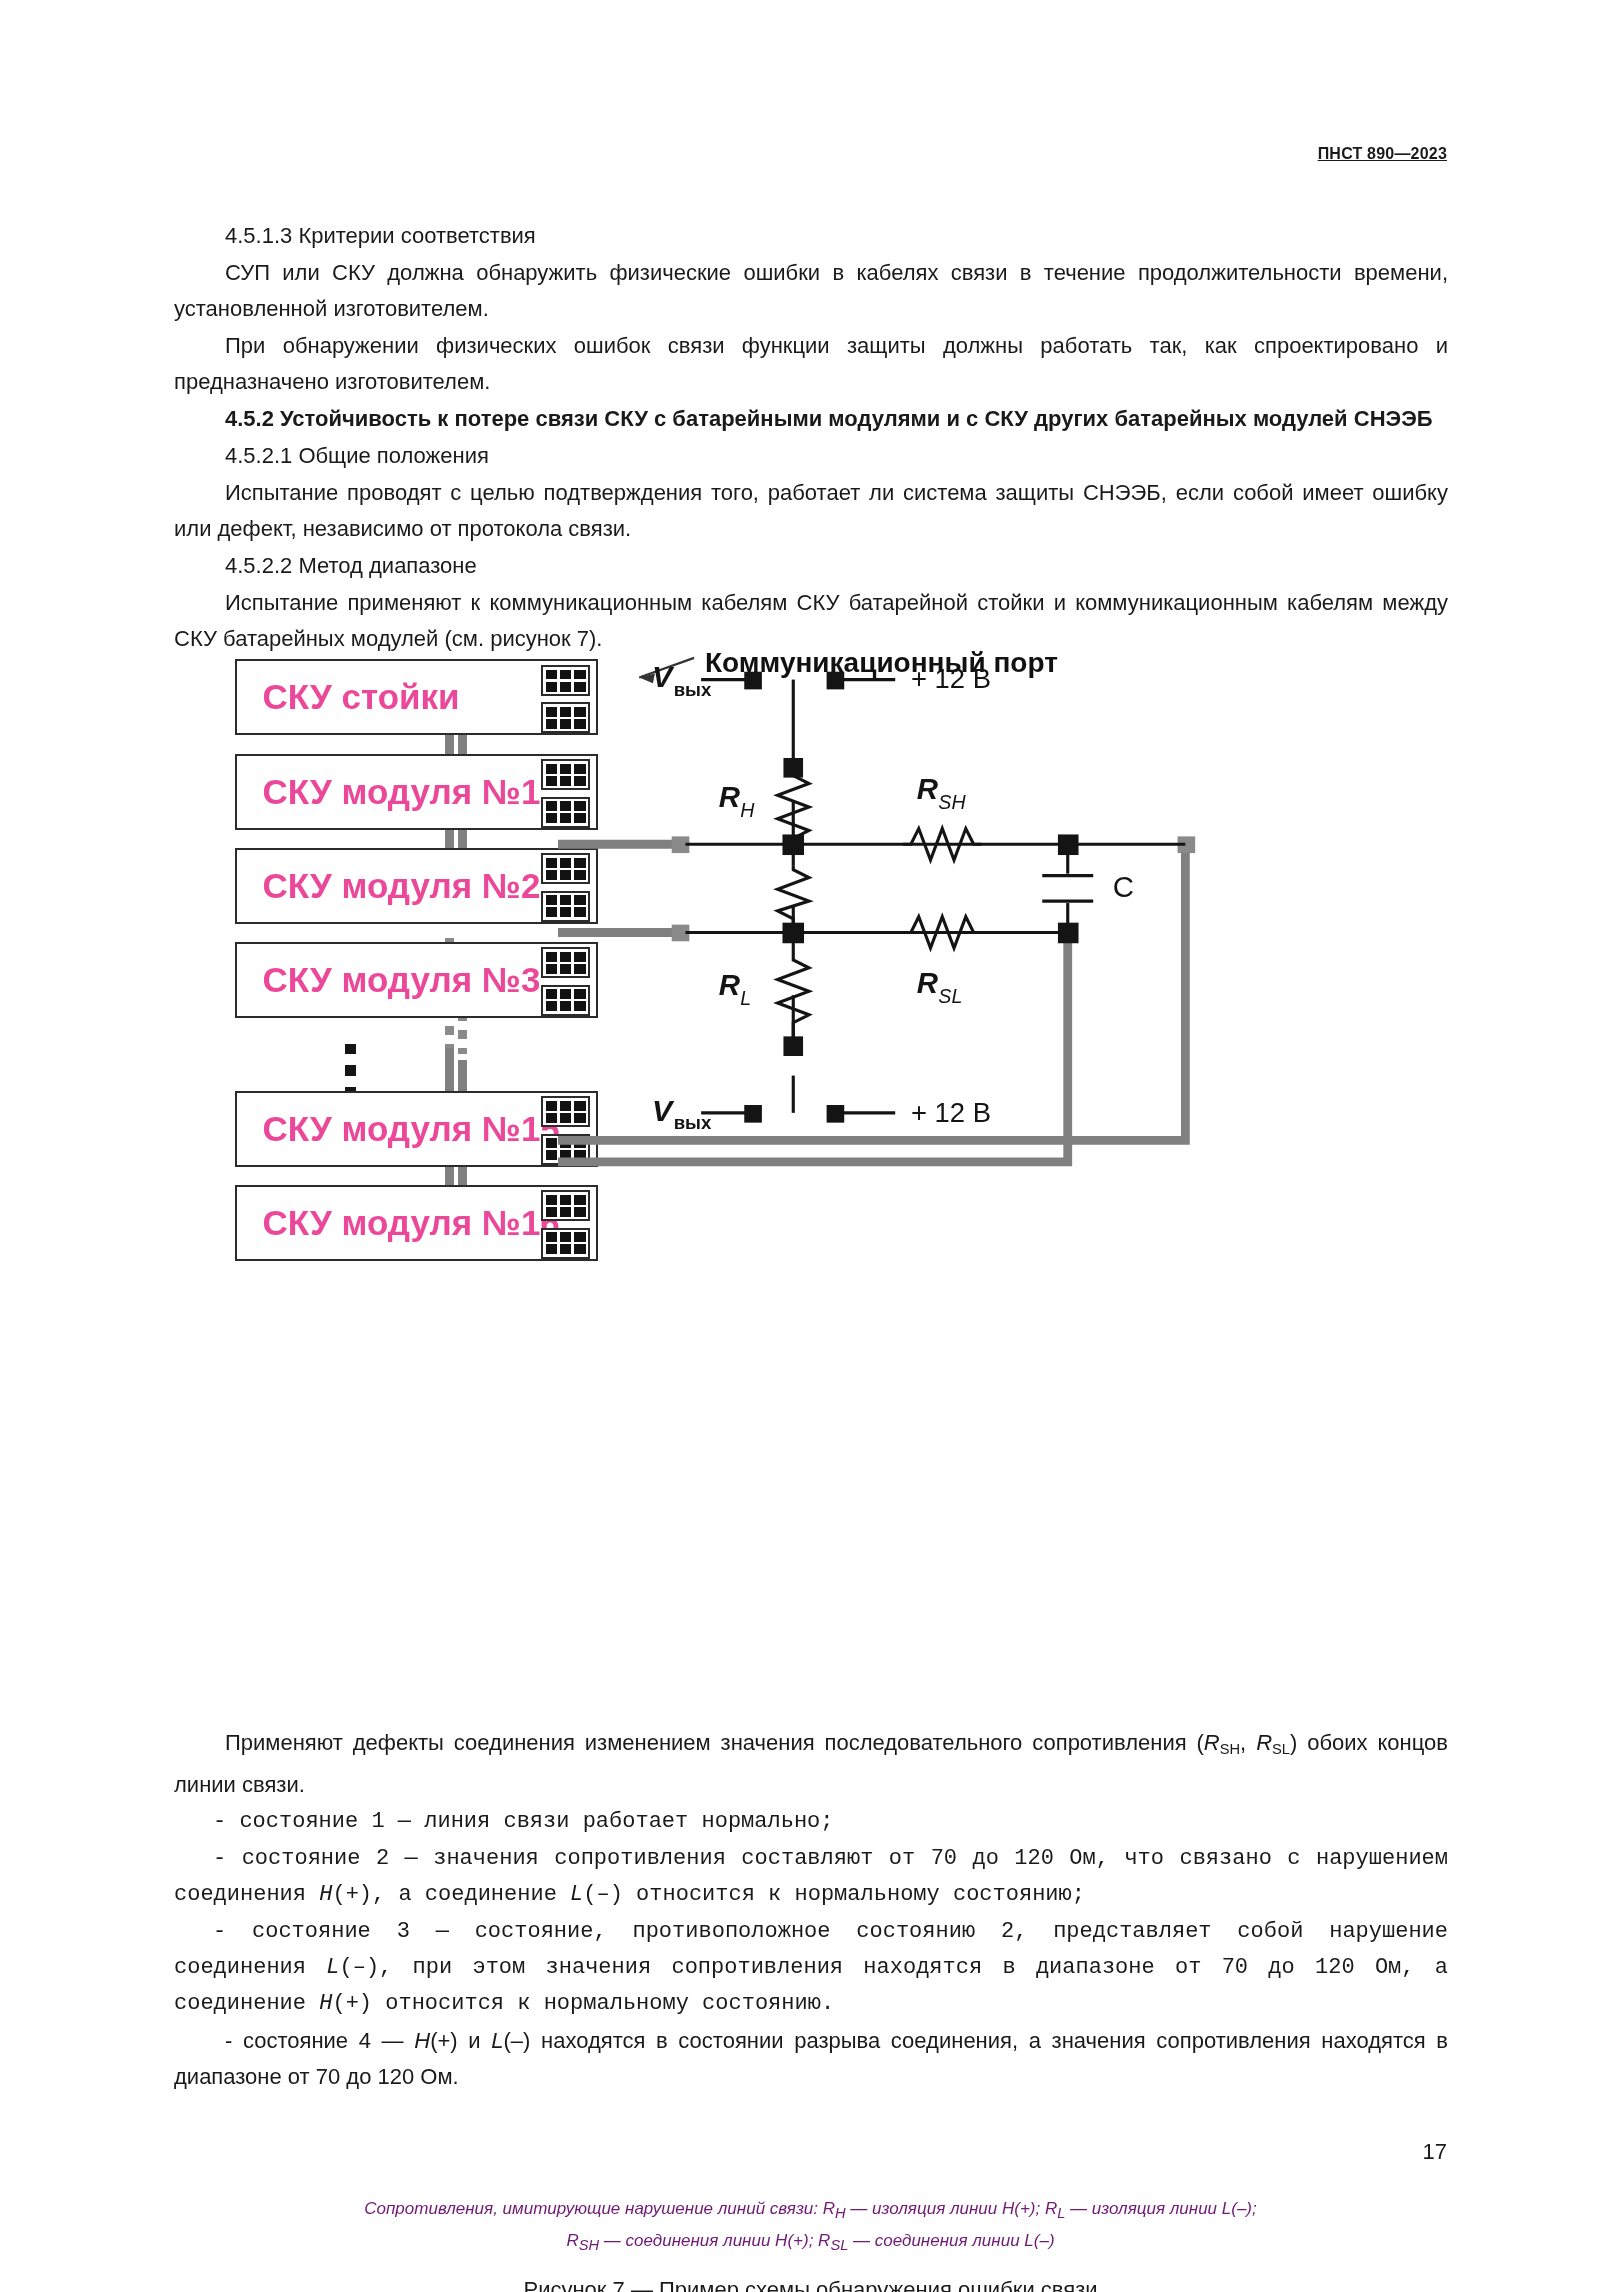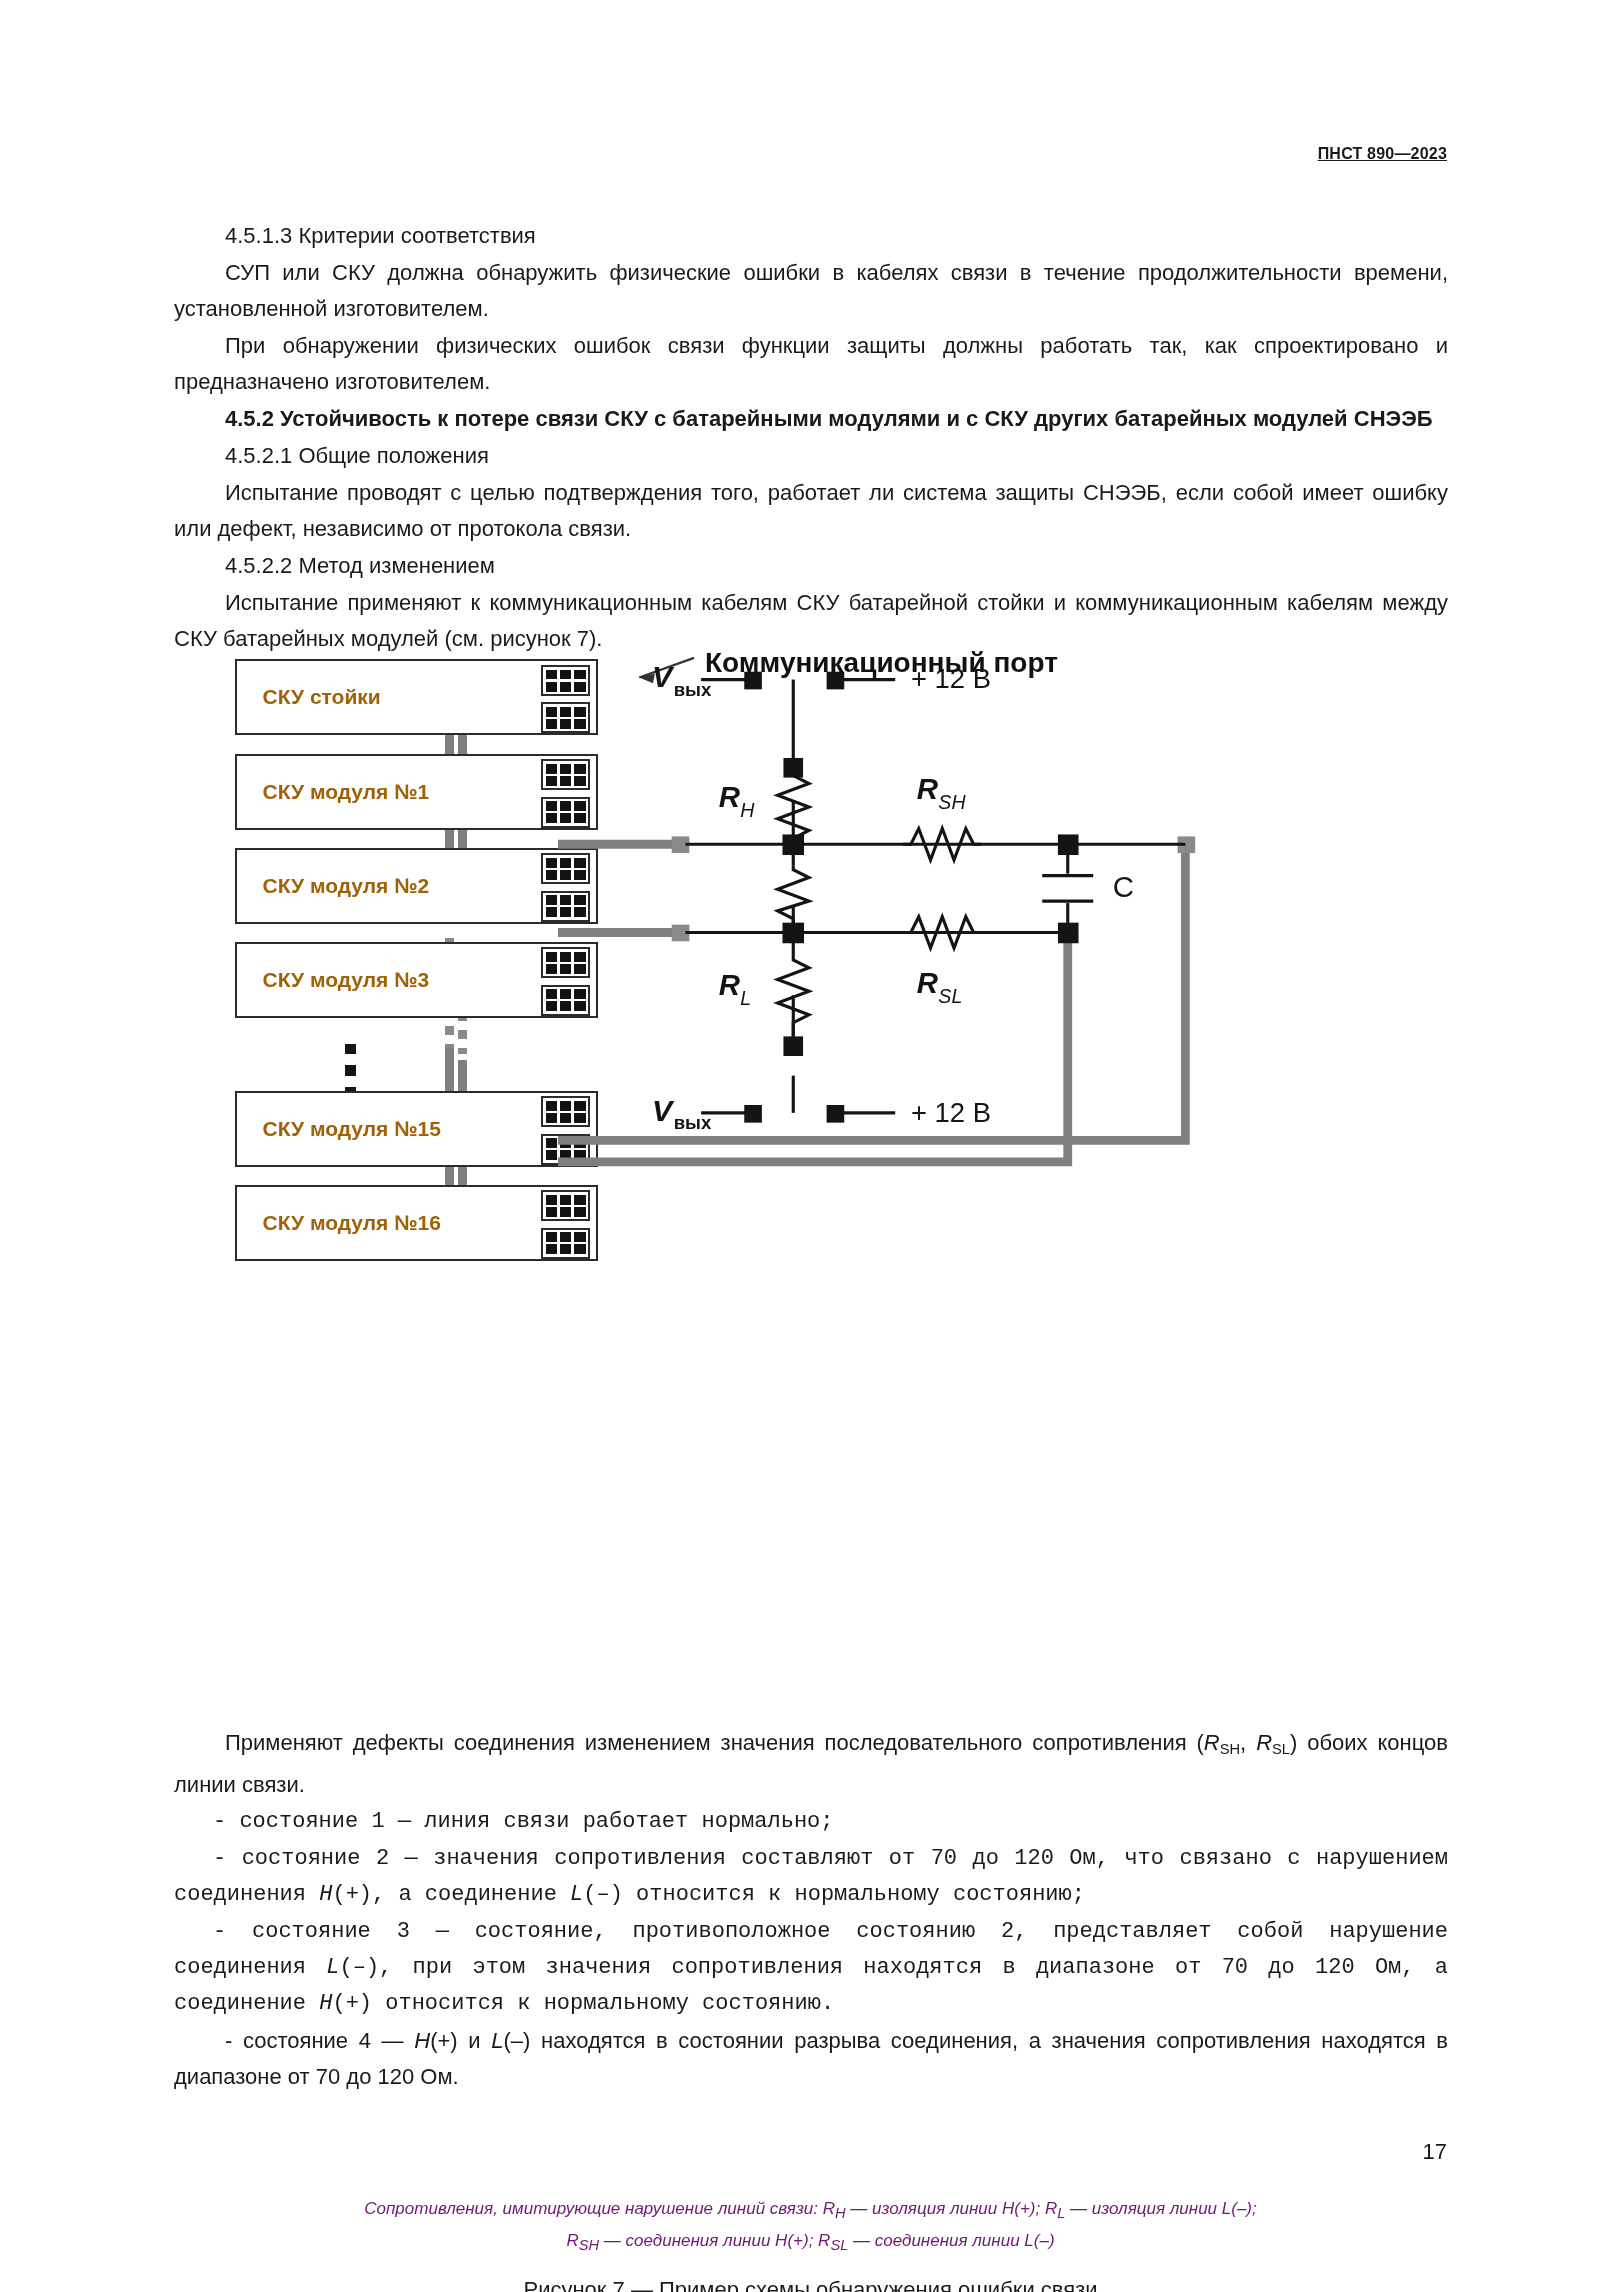--- a/index.html
+++ b/index.html
@@ -43,21 +43,21 @@
   .figwrap{position:absolute;left:0;top:627px;width:1621px;height:1039px;}
   .fig{position:absolute;left:235px;top:24.5px;width:1068px;height:882px;}
 
   
   .mbox{
     position:absolute;left:0;width:363px;height:76px;
     border:2.2px solid #2b2b2b;background:#fff;box-sizing:border-box;
   }
   .mbox .lbl{
     position:absolute;left:25.5px;top:50%;transform:translateY(-50%);
-    font-size:21px;font-weight:bold;white-space:nowrap;color:#a16207;
+    font-size:35px;font-weight:bold;white-space:nowrap;color:#ec4899;
   }
   
   .port{
     position:absolute;width:49px;height:31px;
     border:2.4px solid #2b2b2b;background:#fff;box-sizing:border-box;
     padding:2.5px;
     display:grid;grid-template-columns:repeat(3,1fr);grid-template-rows:repeat(2,1fr);
     gap:2.5px;
   }
   .port i{display:block;background:#121212;font-style:normal;}
@@ -99,21 +99,21 @@
 
   <div class="hdr">ПНСТ 890—2023</div>
 
   <div class="col">
     <p class="ind nj">4.5.1.3 Критерии соответствия</p>
     <p class="ind">СУП или СКУ должна обнаружить физические ошибки в кабелях связи в течение продолжительности времени, установленной изготовителем.</p>
     <p class="ind">При обнаружении физических ошибок связи функции защиты должны работать так, как спроектировано и предназначено изготовителем.</p>
     <p class="ind b">4.5.2 Устойчивость к потере связи СКУ с батарейными модулями и с СКУ других батарейных модулей СНЭЭБ</p>
     <p class="ind nj">4.5.2.1 Общие положения</p>
     <p class="ind">Испытание проводят с целью подтверждения того, работает ли система защиты СНЭЭБ, если собой имеет ошибку или дефект, независимо от протокола связи.</p>
-    <p class="ind nj">4.5.2.2 Метод изменением</p>
+    <p class="ind nj">4.5.2.2 Метод диапазоне</p>
     <p class="ind">Испытание применяют к коммуникационным кабелям СКУ батарейной стойки и коммуникационным кабелям между СКУ батарейных модулей (см. рисунок 7).</p>
   </div>
 
   <div class="figwrap">
     <div class="fig">
 
       <div class="cab" style="left:210px;top:59px;width:8.8px;height:102px;"></div>
       <div class="cab" style="left:223px;top:71px;width:8.8px;height:90px;"></div>
       <div class="cab" style="left:210px;top:155px;width:22.5px;height:8.8px;"></div>
 

